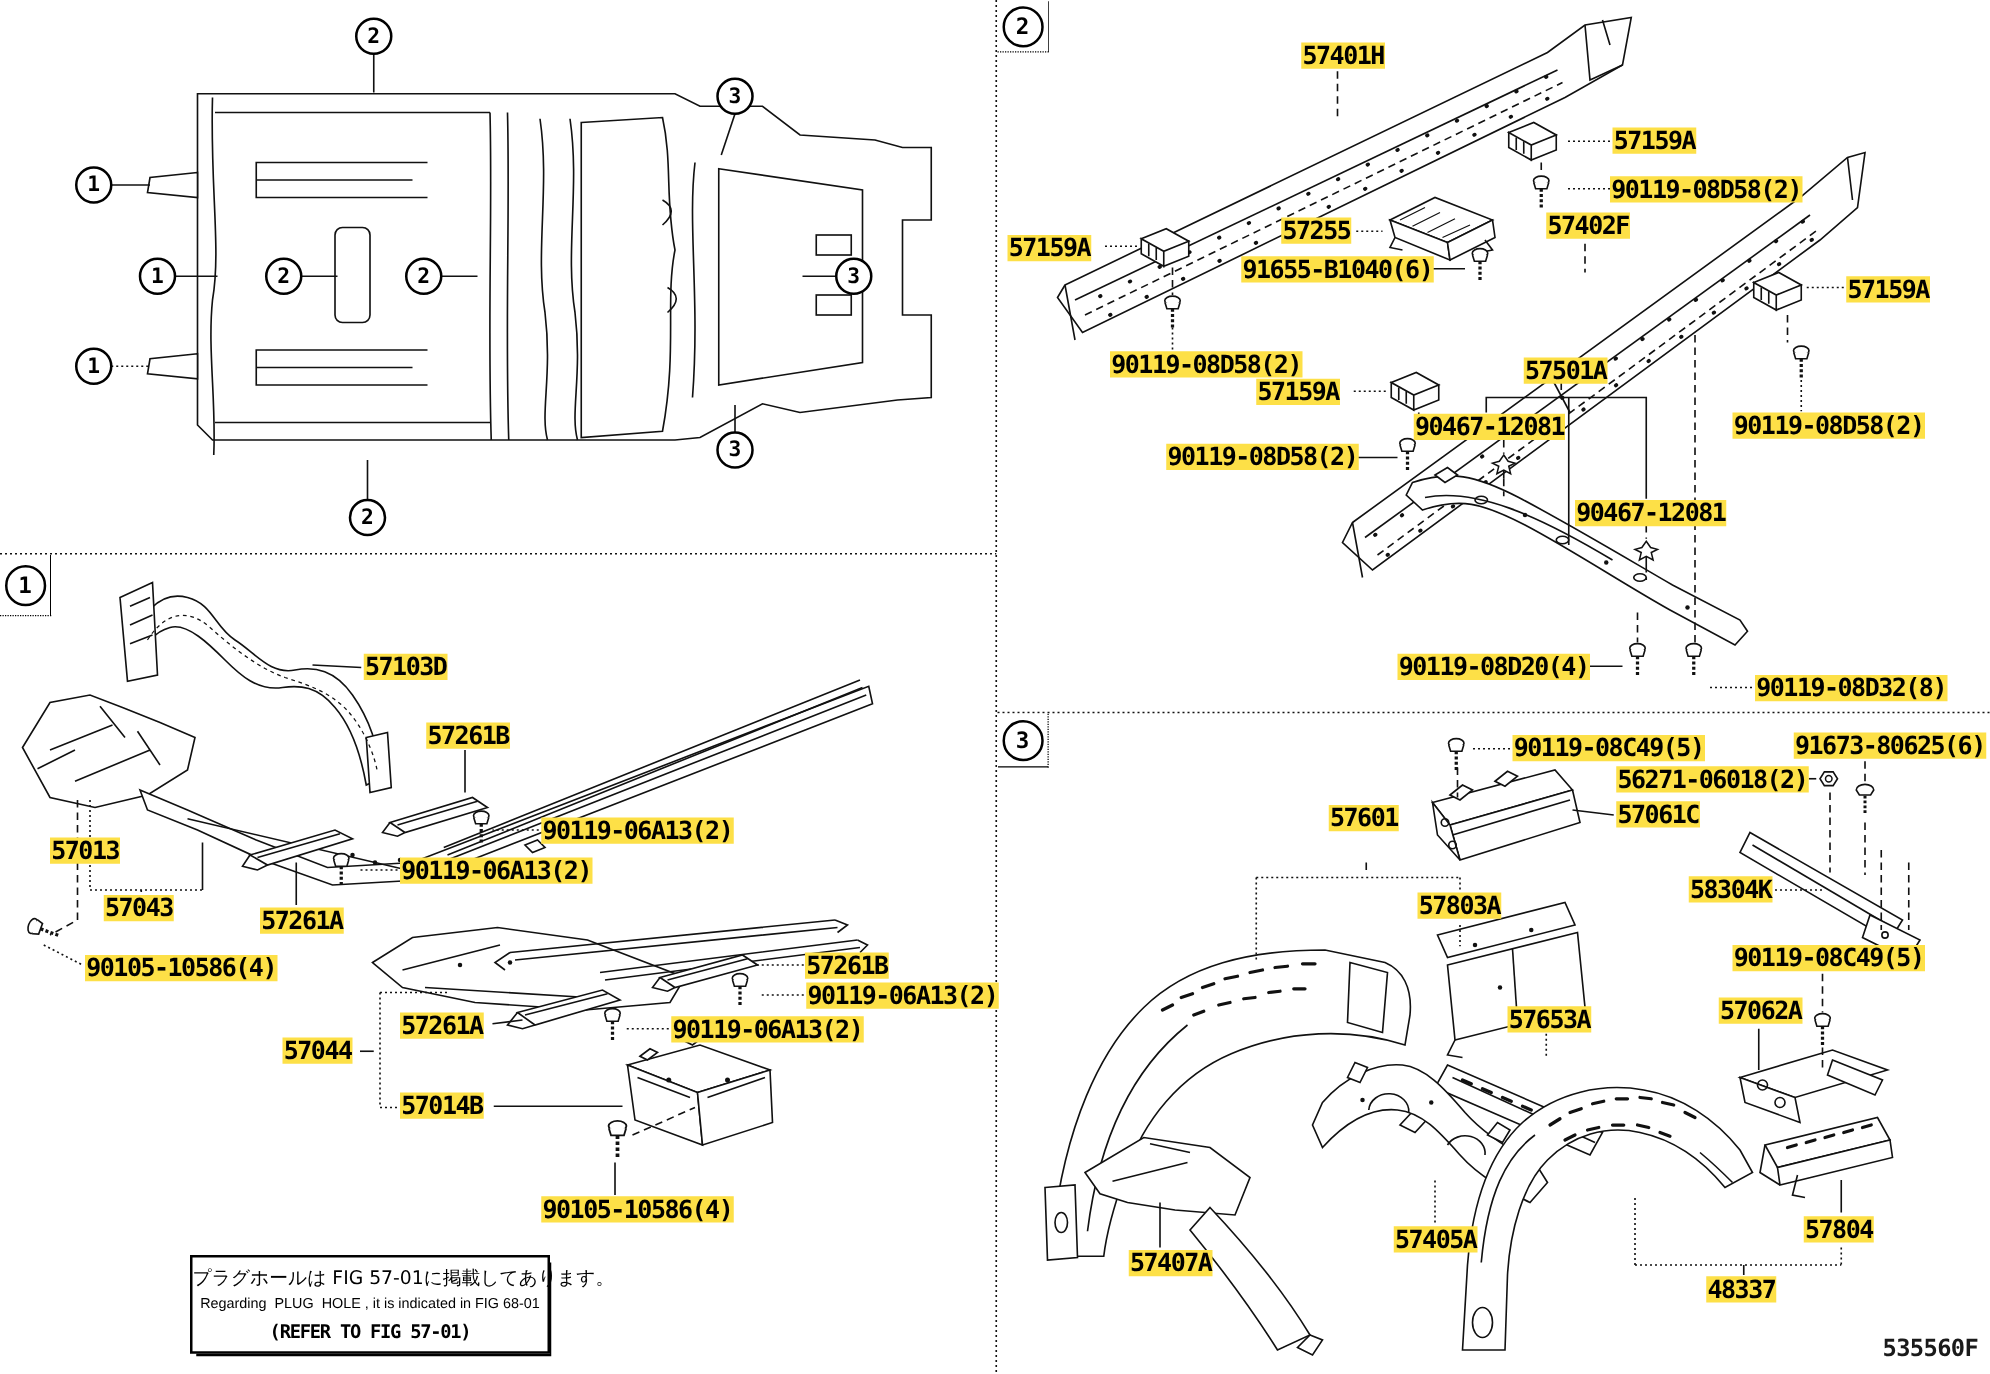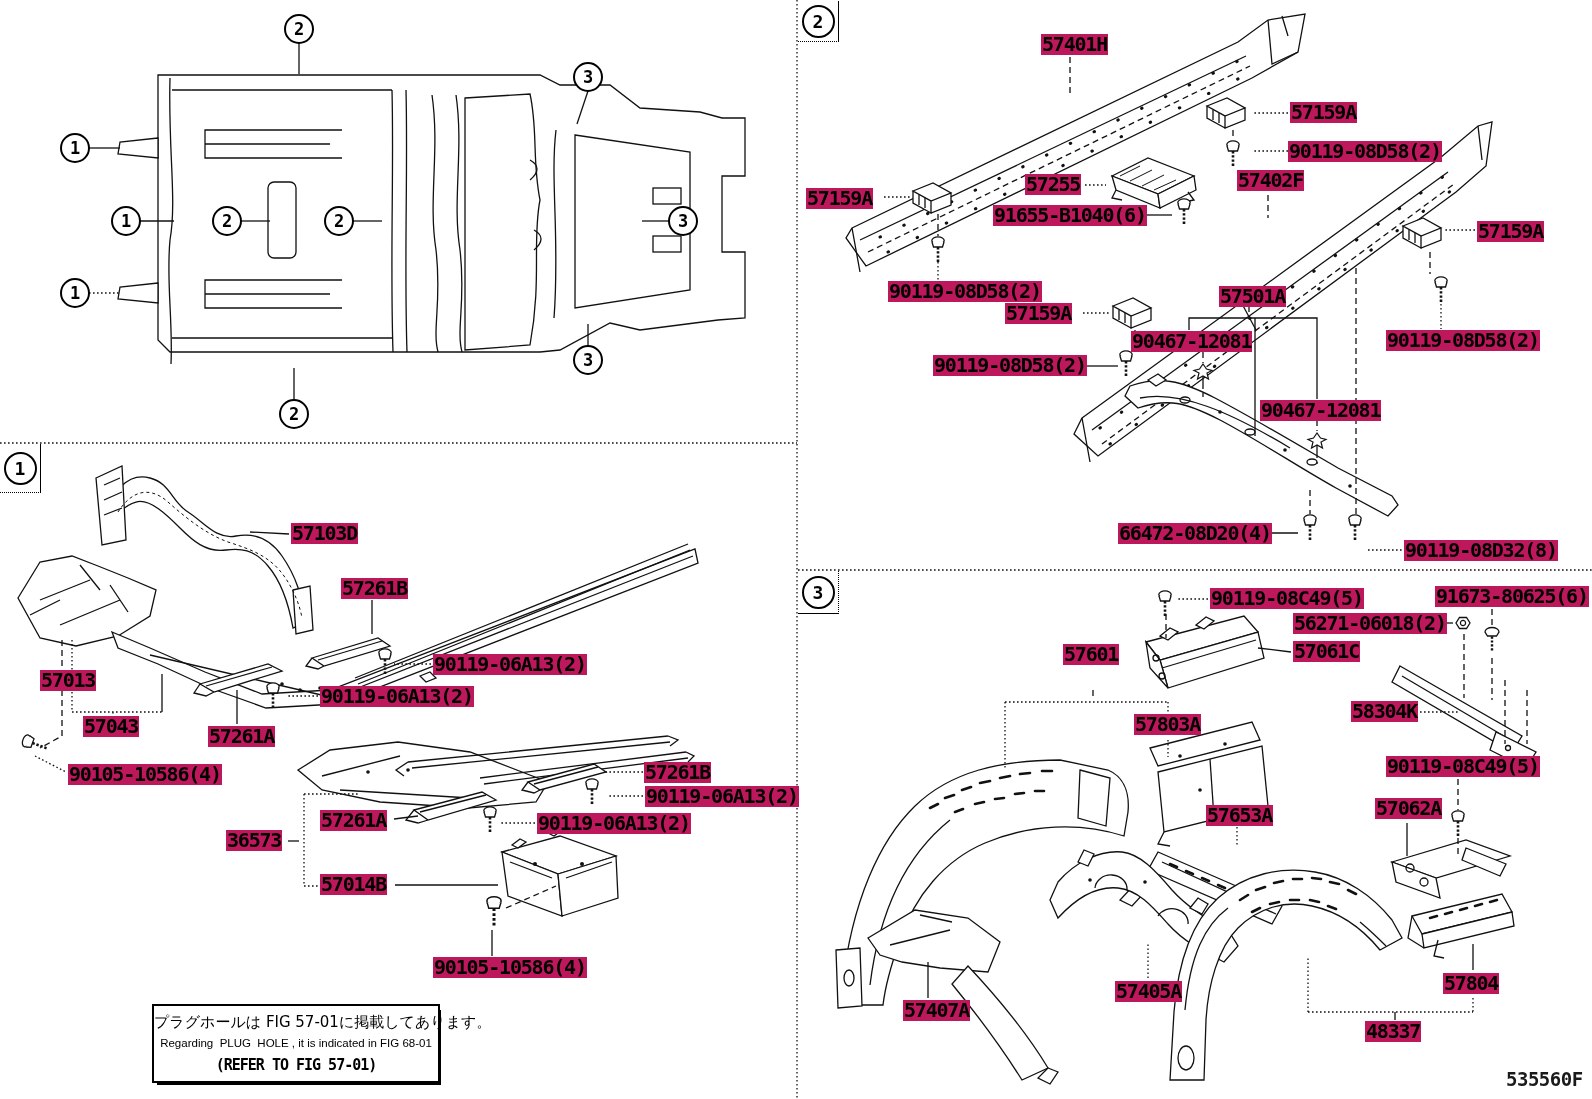--- a/index.html
+++ b/index.html
@@ -1,20 +1,20 @@
 <!DOCTYPE html>
 <html><head>
 <meta charset="utf-8">
 <style>
   html,body{margin:0;padding:0;background:#fff;}
   #stage{position:relative;width:1592px;height:1099px;background:#fff;overflow:hidden;
          font-family:"DejaVu Sans Mono", monospace;}
   #art{position:absolute;left:0;top:0;}
   .lbl{position:absolute;font:bold 20px "DejaVu Sans Mono",monospace;letter-spacing:-1.2px;
-       color:#000;white-space:nowrap;line-height:1.05;background:#be185d;padding:0 1px;}
+       color:#000;white-space:nowrap;line-height:1.05;background:#fde047;padding:0 1px;}
   .co{position:absolute;width:26px;height:26px;border:2.4px solid #000;border-radius:50%;
       background:#fff;display:flex;align-items:center;justify-content:center;
       font:bold 17px "DejaVu Sans Mono",monospace;}
   .secbox{position:absolute;background:#fff;display:flex;align-items:center;justify-content:center;}
   .secbox.b1{border-right:1.7px solid #000;border-bottom:1.7px dotted #000;}
   .secbox.b2{border-right:1.7px solid #000;border-bottom:1.7px dotted #000;}
   .secbox.b3{border-right:1.7px dotted #000;border-bottom:1.7px solid #000;}
   .secnum{width:29px;height:29px;border:2px solid #000;border-radius:50%;
           display:flex;align-items:center;justify-content:center;
           font:bold 18px "DejaVu Sans Mono",monospace;}
@@ -445,40 +445,40 @@
 <div class="lbl" style="left:433px;top:654px">90119-06A13(2)</div>
 <div class="lbl" style="left:320px;top:686px">90119-06A13(2)</div>
 <div class="lbl" style="left:40px;top:670px">57013</div>
 <div class="lbl" style="left:83px;top:716px">57043</div>
 <div class="lbl" style="left:208px;top:726px">57261A</div>
 <div class="lbl" style="left:68px;top:764px">90105-10586(4)</div>
 <div class="lbl" style="left:644px;top:762px">57261B</div>
 <div class="lbl" style="left:645px;top:786px">90119-06A13(2)</div>
 <div class="lbl" style="left:320px;top:810px">57261A</div>
 <div class="lbl" style="left:537px;top:813px">90119-06A13(2)</div>
-<div class="lbl" style="left:226px;top:830px">36573</div>
+<div class="lbl" style="left:226px;top:830px">57044</div>
 <div class="lbl" style="left:320px;top:874px">57014B</div>
 <div class="lbl" style="left:433px;top:957px">90105-10586(4)</div>
 
 <div class="lbl" style="left:1041px;top:34px">57401H</div>
 <div class="lbl" style="left:1290px;top:102px">57159A</div>
 <div class="lbl" style="left:1288px;top:141px">90119-08D58(2)</div>
 <div class="lbl" style="left:1025px;top:174px">57255</div>
 <div class="lbl" style="left:1237px;top:170px">57402F</div>
 <div class="lbl" style="left:806px;top:188px">57159A</div>
 <div class="lbl" style="left:993px;top:205px">91655-B1040(6)</div>
 <div class="lbl" style="left:888px;top:281px">90119-08D58(2)</div>
 <div class="lbl" style="left:1219px;top:286px">57501A</div>
 <div class="lbl" style="left:1005px;top:303px">57159A</div>
 <div class="lbl" style="left:1477px;top:221px">57159A</div>
 <div class="lbl" style="left:1386px;top:330px">90119-08D58(2)</div>
 <div class="lbl" style="left:1131px;top:331px">90467-12081</div>
 <div class="lbl" style="left:933px;top:355px">90119-08D58(2)</div>
 <div class="lbl" style="left:1260px;top:400px">90467-12081</div>
-<div class="lbl" style="left:1118px;top:523px">66472-08D20(4)</div>
+<div class="lbl" style="left:1118px;top:523px">90119-08D20(4)</div>
 <div class="lbl" style="left:1404px;top:540px">90119-08D32(8)</div>
 
 <div class="lbl" style="left:1210px;top:588px">90119-08C49(5)</div>
 <div class="lbl" style="left:1435px;top:586px">91673-80625(6)</div>
 <div class="lbl" style="left:1293px;top:613px">56271-06018(2)</div>
 <div class="lbl" style="left:1293px;top:641px">57061C</div>
 <div class="lbl" style="left:1063px;top:644px">57601</div>
 <div class="lbl" style="left:1351px;top:701px">58304K</div>
 <div class="lbl" style="left:1134px;top:714px">57803A</div>
 <div class="lbl" style="left:1386px;top:756px">90119-08C49(5)</div>

